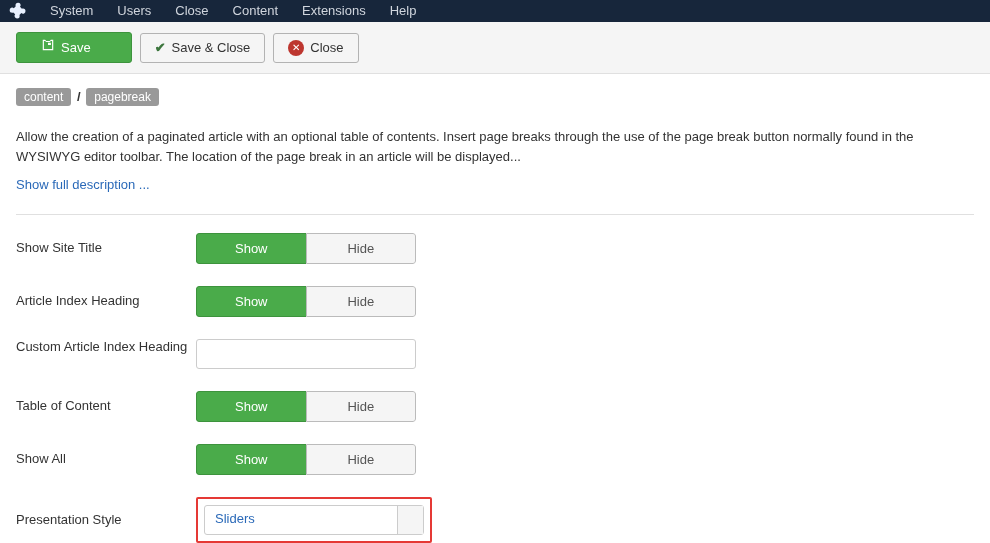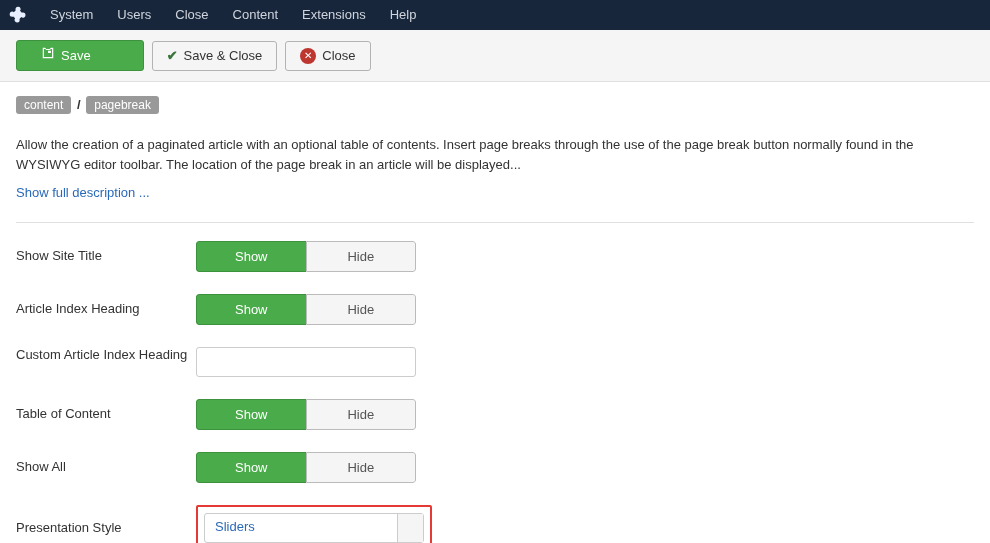--- a/index.html
+++ b/index.html
@@ -8,21 +8,21 @@
     font-family: "Helvetica Neue", Helvetica, Arial, sans-serif;
     font-size: 13px;
     color: #333;
     background: #fff;
     width: 990px;
   }
   .topnav {
     background: #1a3867;
     background: linear-gradient(#1f2f4a, #17253a);
     background: #1a2a47;
-    height: 30px;
+    height: 22px;
     display: flex;
     align-items: center;
     padding: 0 8px;
     color: #d0d5dd;
   }
   .topnav {
     background: #152841;
     background: #1a2c45;
   }
   .topnav {
@@ -60,21 +60,21 @@
     color: #333;
     cursor: pointer;
     line-height: 18px;
   }
   .btn-success {
     background: #46a546;
     background: linear-gradient(#51a351,#418d41);
     background: #4aab4a;
     border-color: #3d933d;
     color: #fff;
-    padding: 5px 52px 5px 24px;
+    padding: 5px 40px 5px 24px;
   }
   .icon-save { width:14px;height:14px; }
   .icon-check { color:#3c763d; font-weight:bold; }
   .icon-close-circle {
     width:16px;height:16px;border-radius:50%;
     background:#bd362f;display:inline-flex;align-items:center;justify-content:center;color:#fff;font-size:10px;line-height:1;
   }
   .content {
     padding: 14px 16px 30px 16px;
   }

